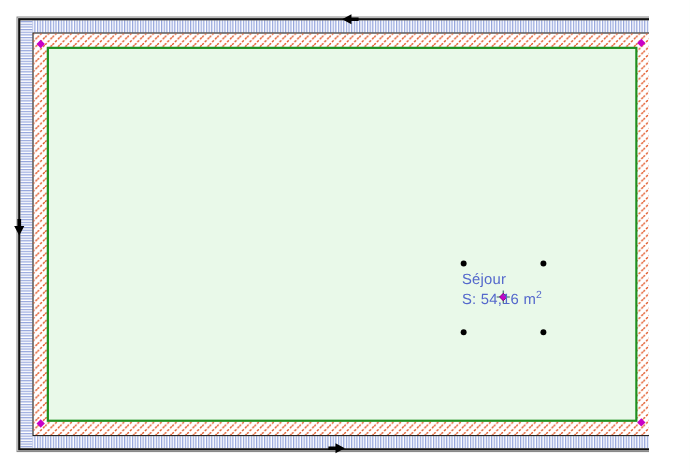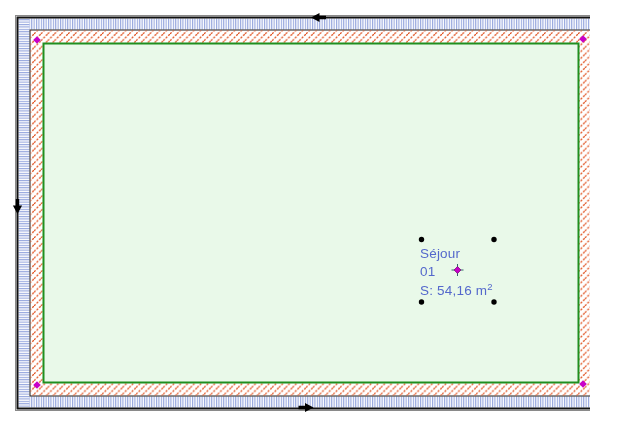--- a/index.html
+++ b/index.html
@@ -63,17 +63,16 @@
     <path d="M0,-3.4 L3.4,0 L0,3.4 L-3.4,0 Z" transform="translate(457.5,270)" fill="#C800C8" stroke="#7A007A" stroke-width="0.8"></path>
 
     <circle cx="421.5" cy="239.5" r="2.7" fill="#000000"></circle>
     <circle cx="494" cy="239.5" r="2.7" fill="#000000"></circle>
     <circle cx="421.5" cy="302" r="2.7" fill="#000000"></circle>
     <circle cx="494" cy="302" r="2.7" fill="#000000"></circle>
   </svg>
 
   <div class="room-label">
     <div>Séjour</div>
-    <div>01</div>
     <div><span>S: 54,16 m</span><sup>2</sup></div>
   </div>
 
 </div>
 
 </body></html>

